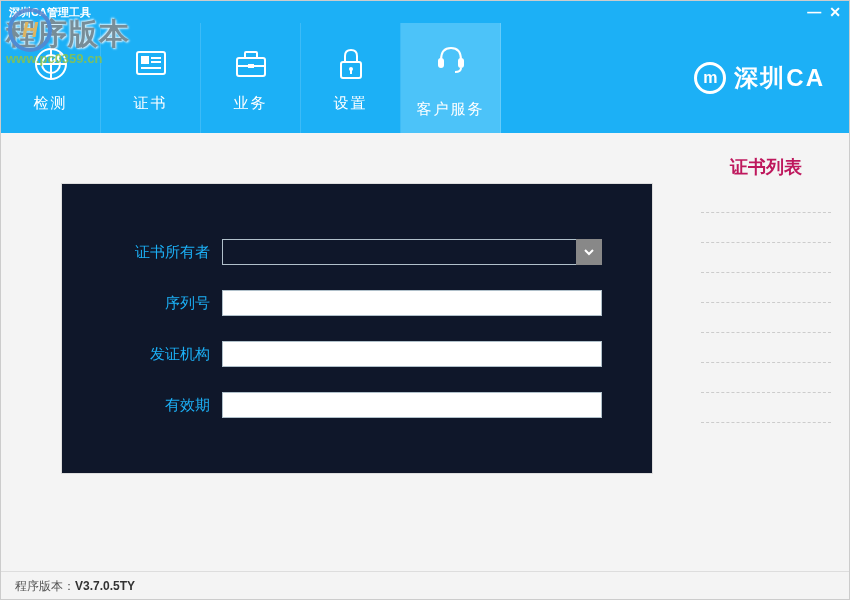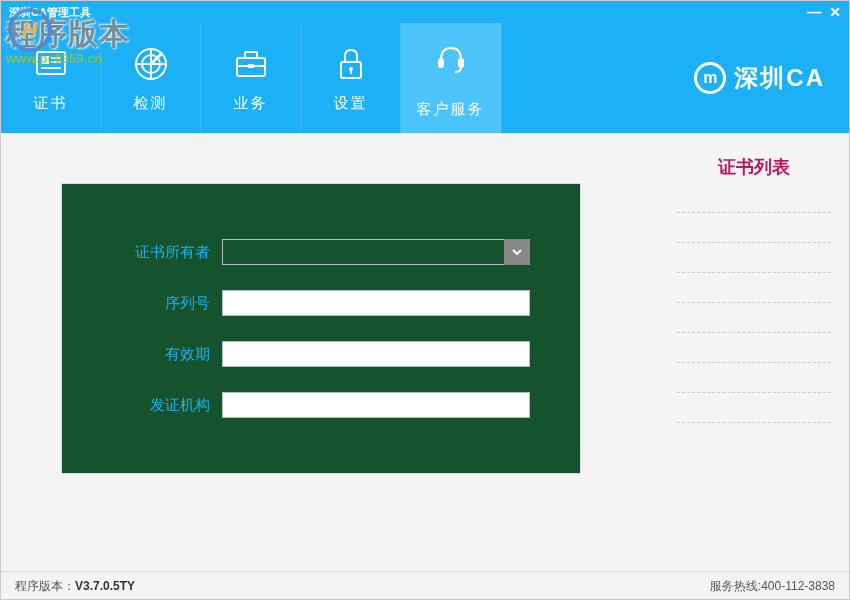--- a/index.html
+++ b/index.html
@@ -16,21 +16,21 @@
     .toolbar-icon { width: 40px; height: 40px; display: flex; align-items: center; justify-content: center; }
     .toolbar-label { color: #fff; font-size: 15px; letter-spacing: 2px; }
     
     .brand { position: absolute; right: 24px; top: 0; height: 110px; display: flex; align-items: center; }
     .brand-text { color: #fff; font-size: 24px; font-weight: bold; letter-spacing: 2px; }
     .brand-logo { width: 32px; height: 32px; border: 3px solid #fff; border-radius: 50%; display: flex; align-items: center; justify-content: center; margin-right: 8px; position: relative; }
     .brand-logo::after { content: "m"; color: #fff; font-size: 16px; font-weight: bold; }
     
     .content { display: flex; height: calc(600px - 22px - 110px - 30px); }
     .main-panel { flex: 1; padding: 50px 30px 30px 60px; }
-    .form-box { background: #14532d; border: 1px solid #ddd; padding: 55px 50px; width: 520px; }
+    .form-box { background: #0f172a; border: 1px solid #ddd; padding: 55px 50px; width: 592px; }
     .form-row { display: flex; align-items: center; margin-bottom: 25px; }
     .form-row:last-child { margin-bottom: 0; }
     .form-label { width: 110px; text-align: right; color: #1cb0f6; font-size: 15px; padding-right: 12px; }
     .form-input { flex: 1; height: 26px; border: 1px solid #b0c0ca; padding: 0 6px; font-size: 13px; background: #fff; }
     .form-select-wrap { flex: 1; display: flex; height: 26px; }
     .form-select { flex: 1; border: 1px solid #b0c0ca; border-right: none; }
     .form-select-btn { width: 26px; background: #888; display: flex; align-items: center; justify-content: center; cursor: pointer; }
     
     .sidebar { width: 190px; background: #f4f4f4; padding: 22px 18px; }
     .sidebar-title { color: #be185d; font-size: 18px; font-weight: bold; text-align: center; margin-bottom: 4px; }
@@ -61,40 +61,40 @@
       <span class="watermark-logo-inner">H</span>
     </div>
   <div class="watermark-text">程序版本</div>
   <div class="watermark-url">www.pc0359.cn</div>
 </div>
 
 <div class="toolbar">
   <div class="toolbar-item">
     <div class="toolbar-icon">
       <svg width="40" height="40" viewBox="0 0 40 40">
+          <circle cx="20" cy="20" r="15" fill="none" stroke="#fff" stroke-width="2"></circle>
+          <circle cx="20" cy="20" r="9" fill="none" stroke="#fff" stroke-width="2"></circle>
+          <line x1="5" y1="20" x2="35" y2="20" stroke="#fff" stroke-width="2"></line>
+          <line x1="20" y1="5" x2="20" y2="35" stroke="#fff" stroke-width="2"></line>
+          <path d="M20 20 L30 10" stroke="#fff" stroke-width="3"></path>
+        </svg>
+    </div>
+    <span class="toolbar-label">检测</span>
+  </div>
+  <div class="toolbar-item">
+    <div class="toolbar-icon">
+      <svg width="40" height="40" viewBox="0 0 40 40">
           <rect x="6" y="8" width="28" height="22" rx="2" fill="none" stroke="#fff" stroke-width="2"></rect>
           <rect x="10" y="12" width="8" height="8" fill="#fff"></rect>
           <line x1="20" y1="14" x2="30" y2="14" stroke="#fff" stroke-width="2"></line>
           <line x1="20" y1="18" x2="30" y2="18" stroke="#fff" stroke-width="2"></line>
           <line x1="10" y1="24" x2="30" y2="24" stroke="#fff" stroke-width="2"></line>
         </svg>
     </div>
     <span class="toolbar-label">证书</span>
-  </div>
-  <div class="toolbar-item">
-    <div class="toolbar-icon">
-      <svg width="40" height="40" viewBox="0 0 40 40">
-          <circle cx="20" cy="20" r="15" fill="none" stroke="#fff" stroke-width="2"></circle>
-          <circle cx="20" cy="20" r="9" fill="none" stroke="#fff" stroke-width="2"></circle>
-          <line x1="5" y1="20" x2="35" y2="20" stroke="#fff" stroke-width="2"></line>
-          <line x1="20" y1="5" x2="20" y2="35" stroke="#fff" stroke-width="2"></line>
-          <path d="M20 20 L30 10" stroke="#fff" stroke-width="3"></path>
-        </svg>
-    </div>
-    <span class="toolbar-label">检测</span>
   </div>
   <div class="toolbar-item">
     <div class="toolbar-icon">
       <svg width="40" height="40" viewBox="0 0 40 40">
           <rect x="6" y="14" width="28" height="18" rx="2" fill="none" stroke="#fff" stroke-width="2"></rect>
           <rect x="14" y="8" width="12" height="6" rx="1" fill="none" stroke="#fff" stroke-width="2"></rect>
           <line x1="6" y1="22" x2="34" y2="22" stroke="#fff" stroke-width="2"></line>
           <rect x="17" y="20" width="6" height="4" fill="#fff"></rect>
         </svg>
     </div>
@@ -140,25 +140,25 @@
                 <path d="M2 4 L6 8 L10 4" fill="none" stroke="#fff" stroke-width="2"></path>
               </svg>
           </div>
         </div>
       </div>
       <div class="form-row">
         <div class="form-label">序列号</div>
         <input class="form-input" value="" style="">
       </div>
       <div class="form-row">
-        <div class="form-label">有效期</div>
+        <div class="form-label">发证机构</div>
         <input class="form-input" value="" style="">
       </div>
       <div class="form-row">
-        <div class="form-label">发证机构</div>
+        <div class="form-label">有效期</div>
         <input class="form-input" value="" style="">
       </div>
     </div>
   </div>
   <div class="sidebar">
     <div class="sidebar-title">证书列表</div>
     <div>
       <div class="sidebar-list-item"></div>
       <div class="sidebar-list-item"></div>
       <div class="sidebar-list-item"></div>
@@ -168,16 +168,13 @@
       <div class="sidebar-list-item"></div>
       <div class="sidebar-list-item"></div>
     </div>
   </div>
 </div>
 
 <div class="statusbar">
   <div class="statusbar-version">
     <span>程序版本：</span><b>V3.7.0.5TY</b>
   </div>
-  <div>
-    <span>服务热线:</span><span>400-112-3838</span>
-  </div>
 </div>
 
 </body></html>

